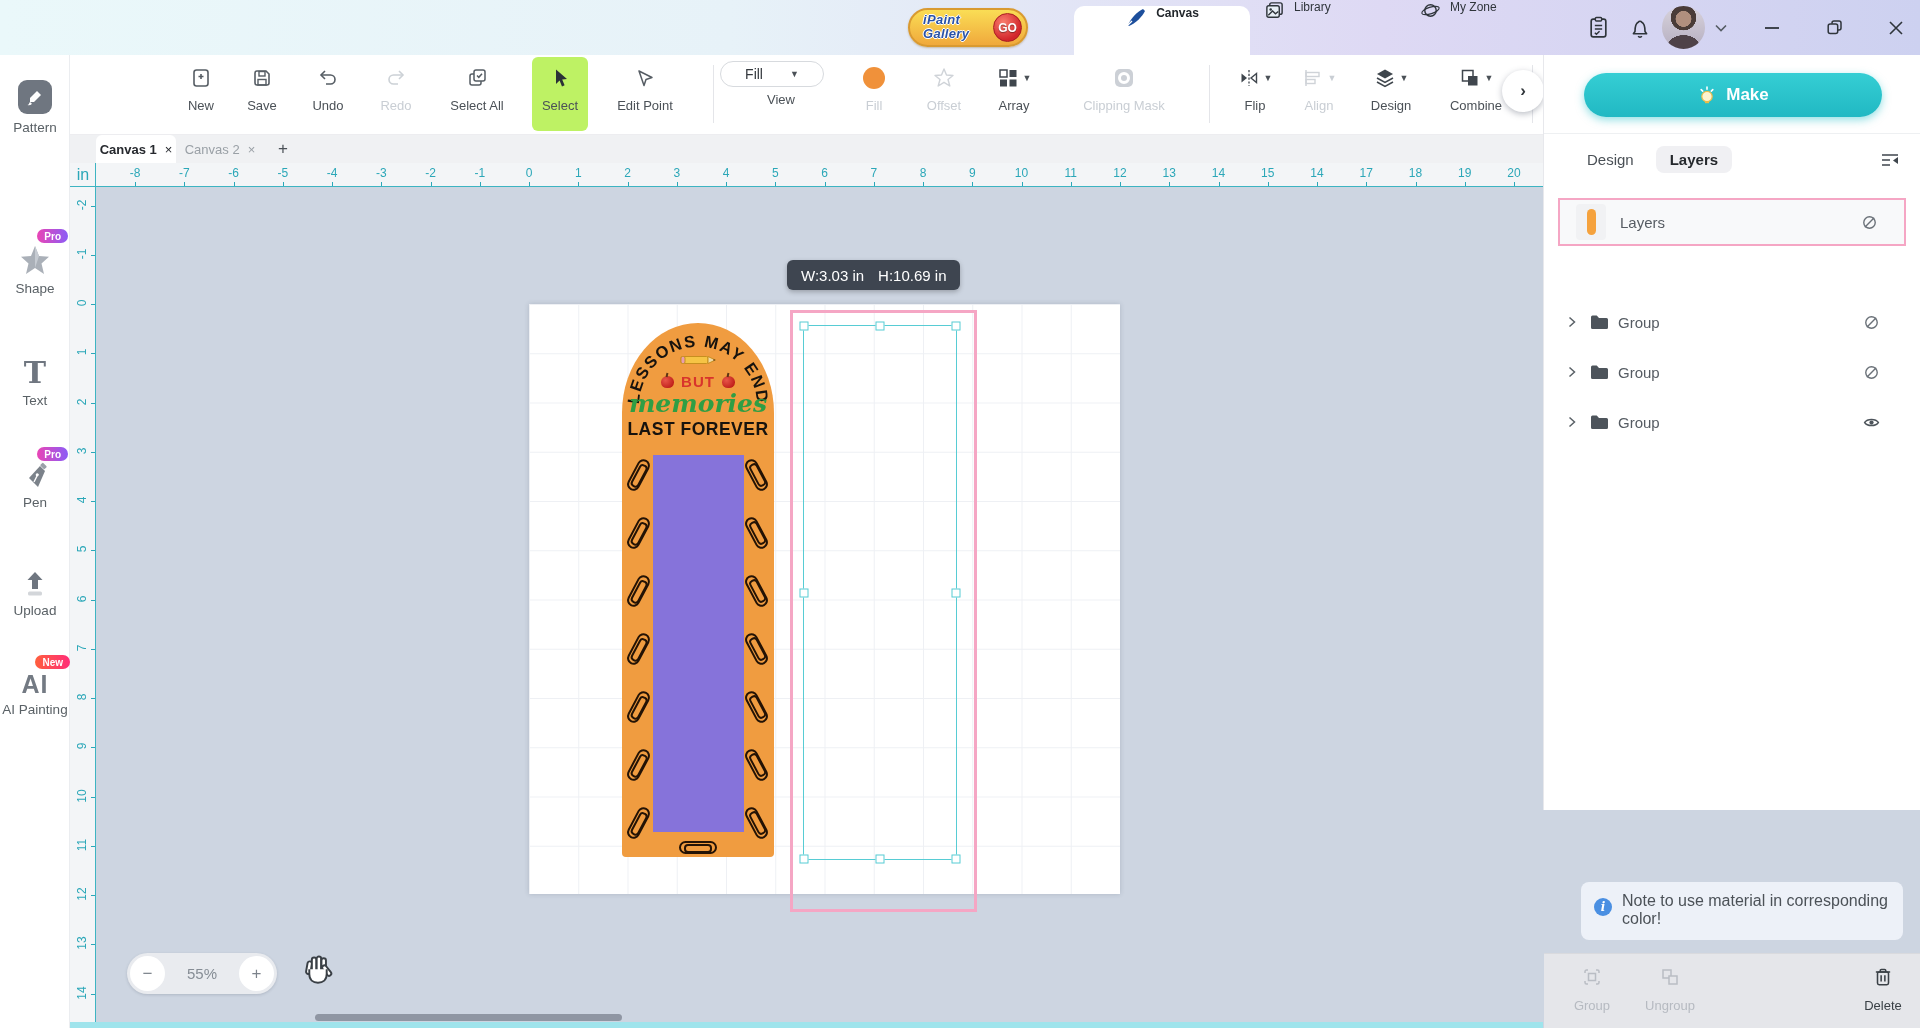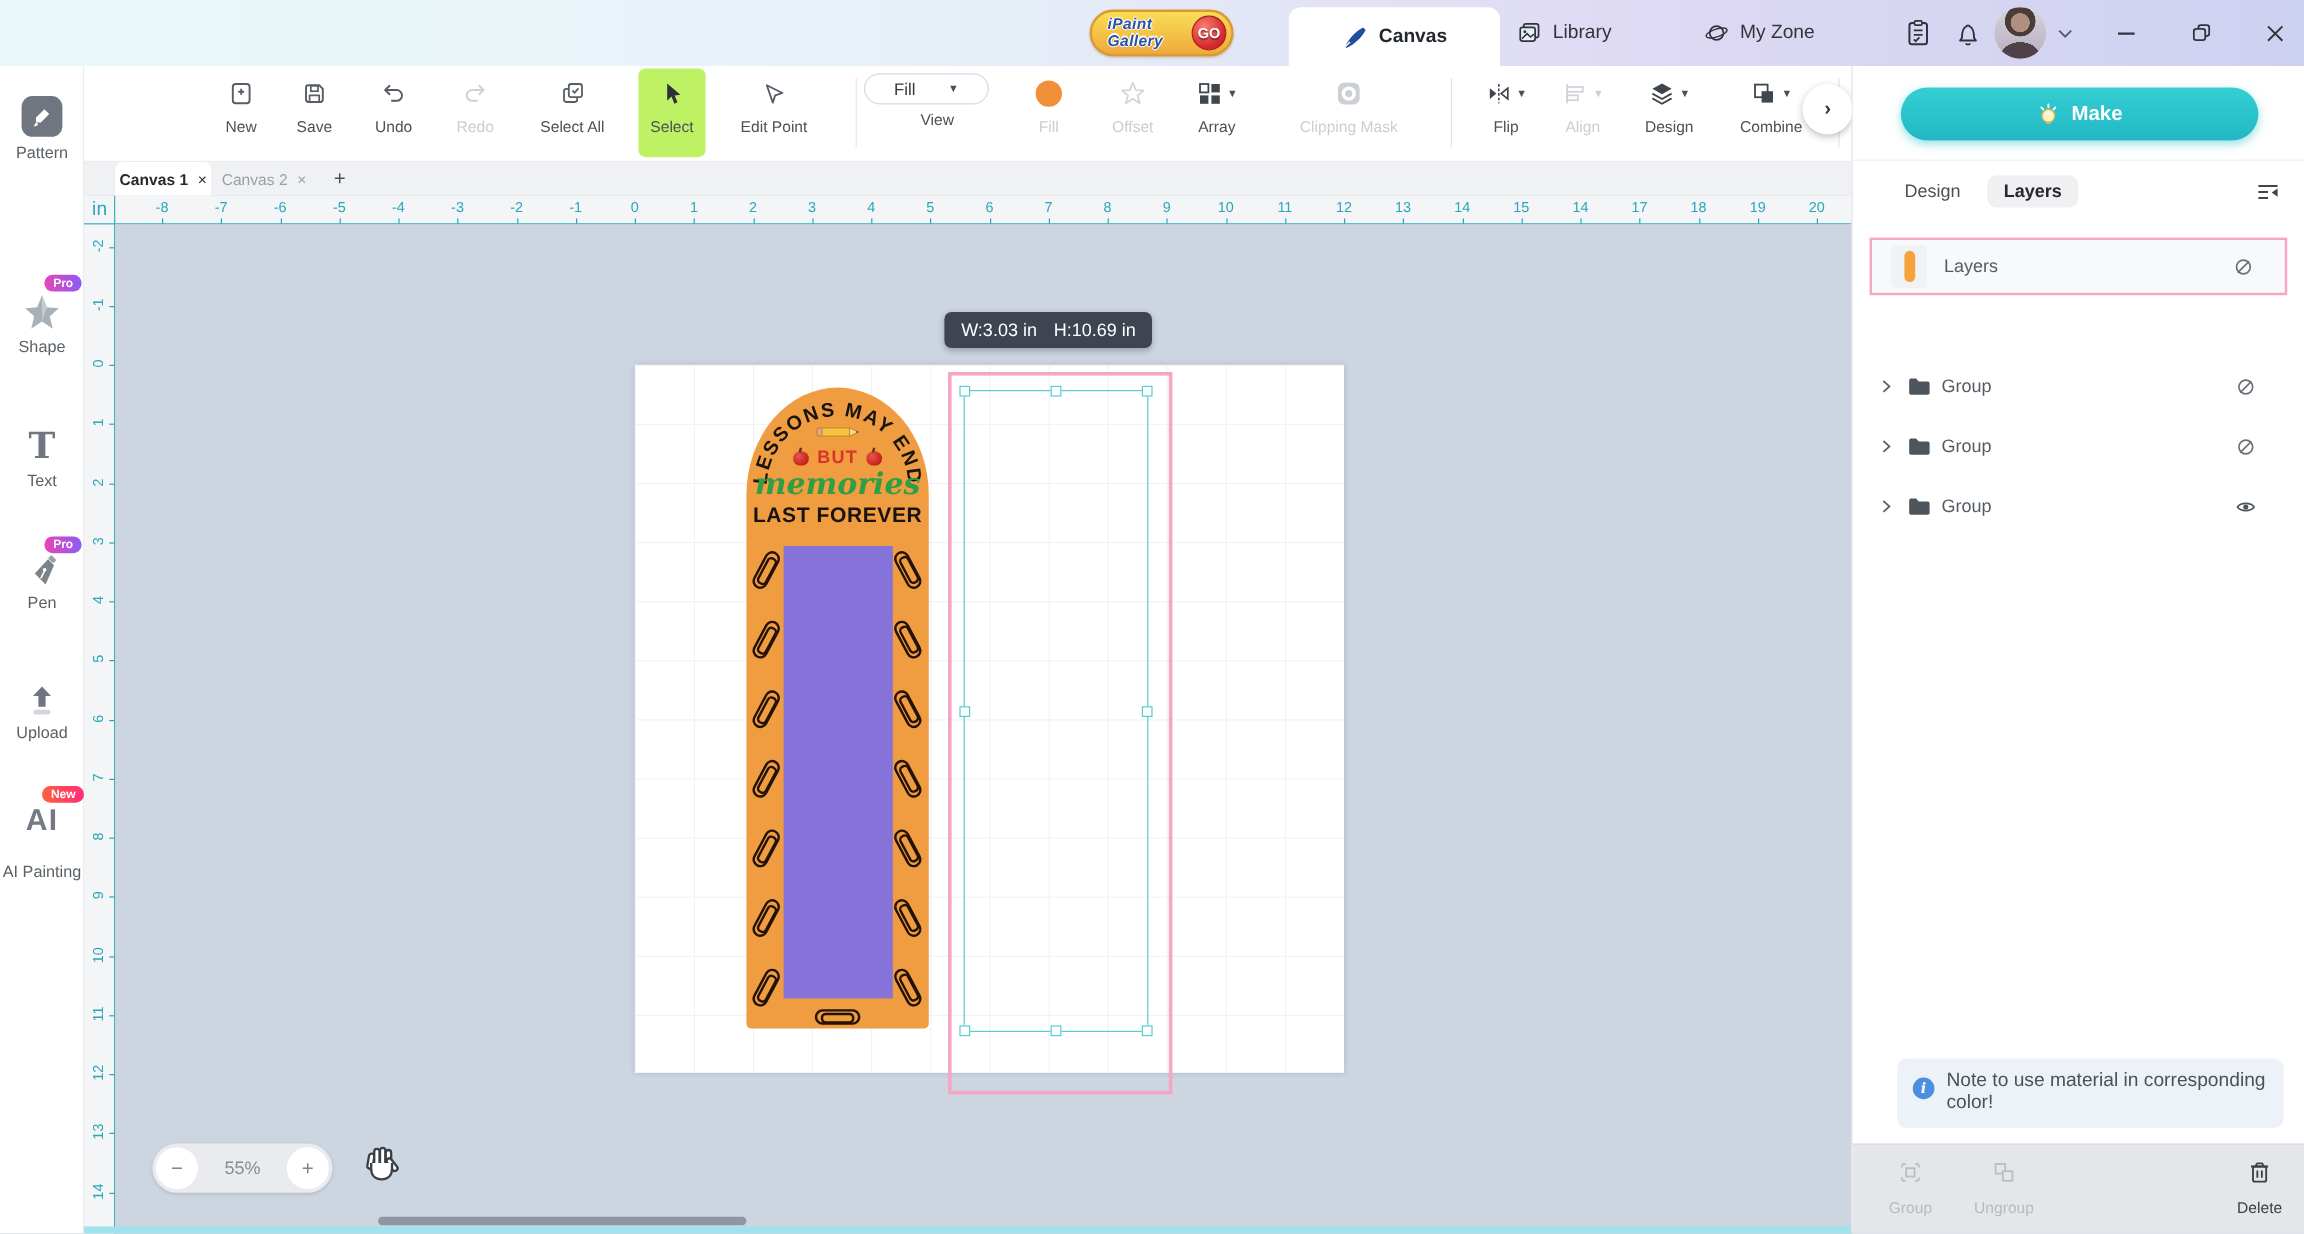--- a/index.html
+++ b/index.html
@@ -5,21 +5,21 @@
 *{margin:0;padding:0;box-sizing:border-box}
 html,body{width:1920px;height:1028px;overflow:hidden;font-family:"Liberation Sans",sans-serif;position:relative;background:#cdd5e1}
 .abs{position:absolute}
 
 #topbar{left:0;top:0;width:1920px;height:55px;background:linear-gradient(90deg,#eaf8fa 0%,#e7f2f8 38%,#ded9f4 72%,#cdd1f0 100%)}
 #menubar{left:20px;top:0;height:55px;display:flex;align-items:center;gap:38px}
 #menubar span{font-size:15px;color:#3c4750;cursor:default}
 #logo{left:908px;top:8px;width:120px;height:39px;border-radius:20px;background:linear-gradient(180deg,#fadd55,#f0a93c);border:2px solid #d99a31;box-shadow:0 1px 2px rgba(120,80,0,.3)}
 #logo .ltxt{position:absolute;left:13px;top:3px;font-size:13px;font-weight:bold;font-style:italic;color:#2a53a8;line-height:14px;text-shadow:1px 0 #fff,-1px 0 #fff,0 1px #fff,0 -1px #fff;letter-spacing:.3px}
 #logo .go{position:absolute;right:4px;top:3px;width:29px;height:29px;border-radius:50%;background:radial-gradient(circle at 35% 30%,#f97d6d,#d2262b 70%);border:1px solid #a81d22;color:#fff;font-weight:bold;font-size:12px;display:flex;align-items:center;justify-content:center;text-shadow:0 1px 1px rgba(0,0,0,.4)}
-.navtab{top:0;height:55px;display:flex;align-items:center;gap:9px;font-size:16px;color:#2f353b}
+.navtab{top:0;height:55px;display:flex;gap:9px;font-size:12px;color:#2f353b}
 #tab-canvas{left:1074px;top:6px;height:49px;width:176px;background:#fff;border-radius:10px 10px 0 0;justify-content:center;font-weight:bold;color:#23282d}
 #tab-library{left:1264px}
 #tab-myzone{left:1420px}
 .winbtn{top:0;height:55px;width:40px;display:flex;align-items:center;justify-content:center;color:#2f353b}
 
 #toolbar{left:70px;top:55px;width:1473px;height:80px;background:#fff;border-bottom:1px solid #ededf0}
 .titem{position:absolute;top:2px;width:64px;height:74px;display:flex;flex-direction:column;align-items:center;padding-top:9px;gap:8px;border-radius:6px}
 .titem .ticn{height:24px;display:flex;align-items:center;justify-content:center;gap:3px}
 .titem .lbl{font-size:13px;color:#4b5157;white-space:nowrap}
 .titem.disabled .lbl{color:#c9ced4}
@@ -81,23 +81,23 @@
 
 #sidebar{left:0;top:55px;width:70px;height:973px;background:#fff;border-right:1px solid #ebedf0}
 .sitem{position:absolute;left:0;width:70px;text-align:center}
 .sitem .slbl{font-size:13.5px;color:#5a6166;line-height:17px}
 .badge{position:absolute;color:#fff;font-size:10px;font-weight:bold;padding:1.5px 7px;border-radius:8px}
 .badge.pro{background:linear-gradient(90deg,#e945b5,#8b5cf6)}
 .badge.new{background:linear-gradient(90deg,#ff5f3d,#ff2d78)}
 #icon-pattern{width:34px;height:34px;border-radius:9px;background:#6f7680;margin:0 auto 5px;display:flex;align-items:center;justify-content:center}
 .gicon{color:#757c85;display:block;margin:0 auto 4px}
 #txt-icon{font-family:"DejaVu Serif",serif;font-size:30px;font-weight:bold;color:#6f7680;line-height:30px;margin-bottom:4px}
-#ai-icon{font-size:25px;font-weight:bold;color:#737a83;line-height:26px;margin-bottom:21px;letter-spacing:1px}
-
-#rpanel{left:1543px;top:55px;width:377px;height:973px;background:#fff;border-left:1px solid #e7e8ec}
+#ai-icon{font-size:25px;font-weight:bold;color:#737a83;line-height:26px;margin-bottom:4px;letter-spacing:1px}
+
+#rpanel{left:1543px;top:55px;width:377px;height:755px;background:#fff;border-left:1px solid #e7e8ec}
 #make-btn{position:absolute;left:40px;top:18px;width:298px;height:44px;border-radius:22px;background:linear-gradient(180deg,#35ced4,#21b8c3);box-shadow:0 3px 8px rgba(41,194,202,.5);display:flex;align-items:center;justify-content:center;gap:9px;color:#fff;font-size:17px;font-weight:bold}
 #rp-div{position:absolute;left:0;top:78px;width:377px;height:1px;background:#eef0f2}
 #rp-tabs{position:absolute;left:35px;top:88px;height:32px;display:flex;align-items:center;gap:14px;font-size:15px}
 #rt-design{color:#4a5056;padding:5px 8px}
 #rt-layers{color:#25292d;font-weight:bold;background:#f0f0f3;border-radius:8px;padding:5px 14px}
 #collapse-ic{position:absolute;left:336px;top:96px}
 #sel-row{position:absolute;left:14px;top:143px;width:348px;height:48px;background:#f8f9fa;border:2px solid #F5A6C4;display:flex;align-items:center}
 #sel-thumb{width:30px;height:36px;background:#f1f2f4;border-radius:4px;margin-left:16px;display:flex;align-items:center;justify-content:center}
 #sel-thumb i{display:block;width:9px;height:26px;border-radius:5px;background:#f5a23d}
 #sel-row .rlbl{margin-left:14px;font-size:15px;color:#565c63}

